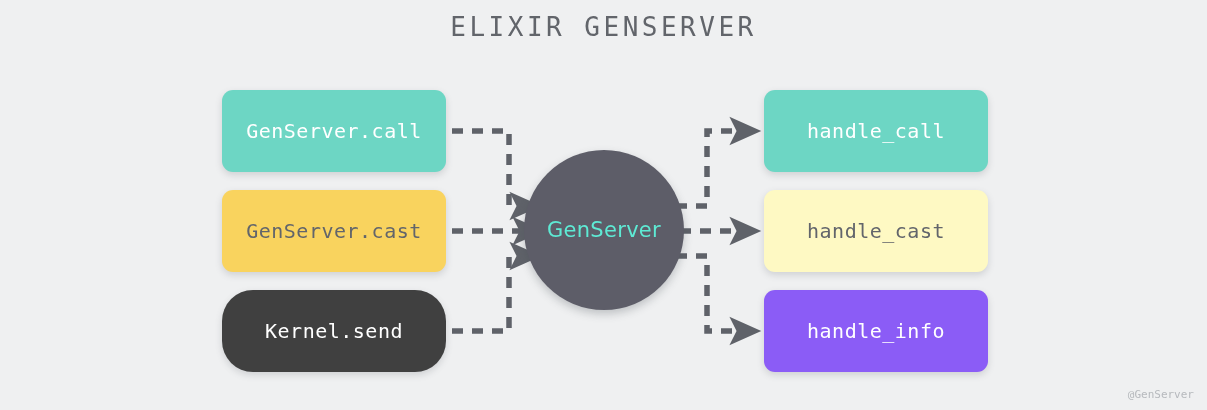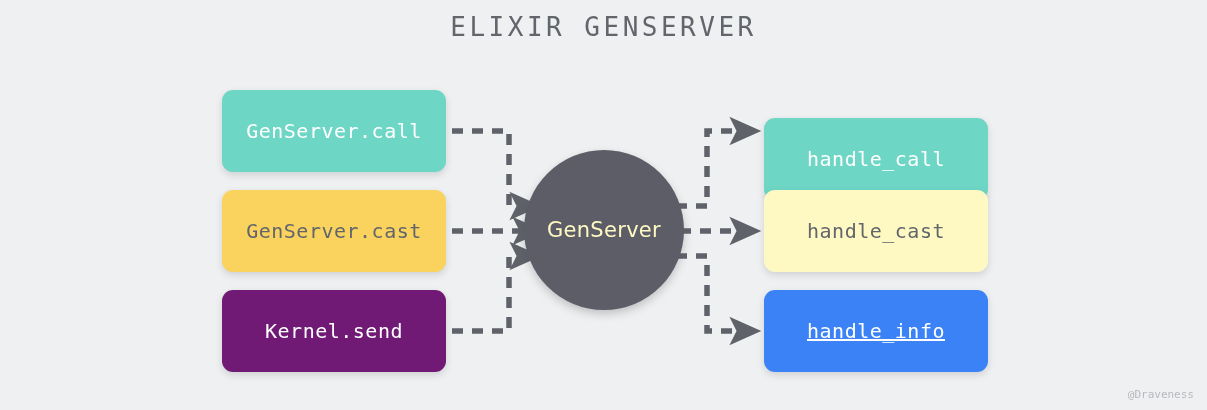--- a/index.html
+++ b/index.html
@@ -112,33 +112,33 @@
       <path d="M676,256 L707,256 L707,331 L758,331"></path>
     </g>
   </svg>
 
   <div class="node-box col-left row-1" style="background: rgb(109, 214, 196); color: rgb(255, 255, 255);">
     <span>GenServer.call</span>
   </div>
   <div class="node-box col-left row-2" style="background: rgb(249, 211, 94); color: rgb(98, 101, 107);">
     <span>GenServer.cast</span>
   </div>
-  <div class="node-box col-left row-3" style="background: #701a75; color: rgb(255, 255, 255);">
+  <div class="node-box col-left row-3" style="background: #404040; color: rgb(255, 255, 255); border-radius: 31px;">
     <span>Kernel.send</span>
   </div>
 
-  <div id="hub" style="background: rgb(93, 93, 104); color: #fef9c3;">
+  <div id="hub" style="background: rgb(93, 93, 104); color: #5eead4;">
     <span>GenServer</span>
   </div>
 
-  <div class="node-box col-right row-1" style="background: rgb(109, 214, 196); color: rgb(255, 255, 255); margin-top: 28px;">
+  <div class="node-box col-right row-1" style="background: rgb(109, 214, 196); color: rgb(255, 255, 255);">
     <span>handle_call</span>
   </div>
   <div class="node-box col-right row-2" style="background: #fef9c3; color: rgb(98, 101, 107);">
     <span>handle_cast</span>
   </div>
-  <div class="node-box col-right row-3" style="background: #3b82f6; color: rgb(255, 255, 255); text-decoration: underline;">
+  <div class="node-box col-right row-3" style="background: #8b5cf6; color: rgb(255, 255, 255);">
     <span>handle_info</span>
   </div>
 
-  <div id="watermark" style="color: rgb(182, 185, 189);">@Draveness</div>
+  <div id="watermark" style="color: rgb(182, 185, 189);">@GenServer</div>
 
 </div>
 
 </body></html>

